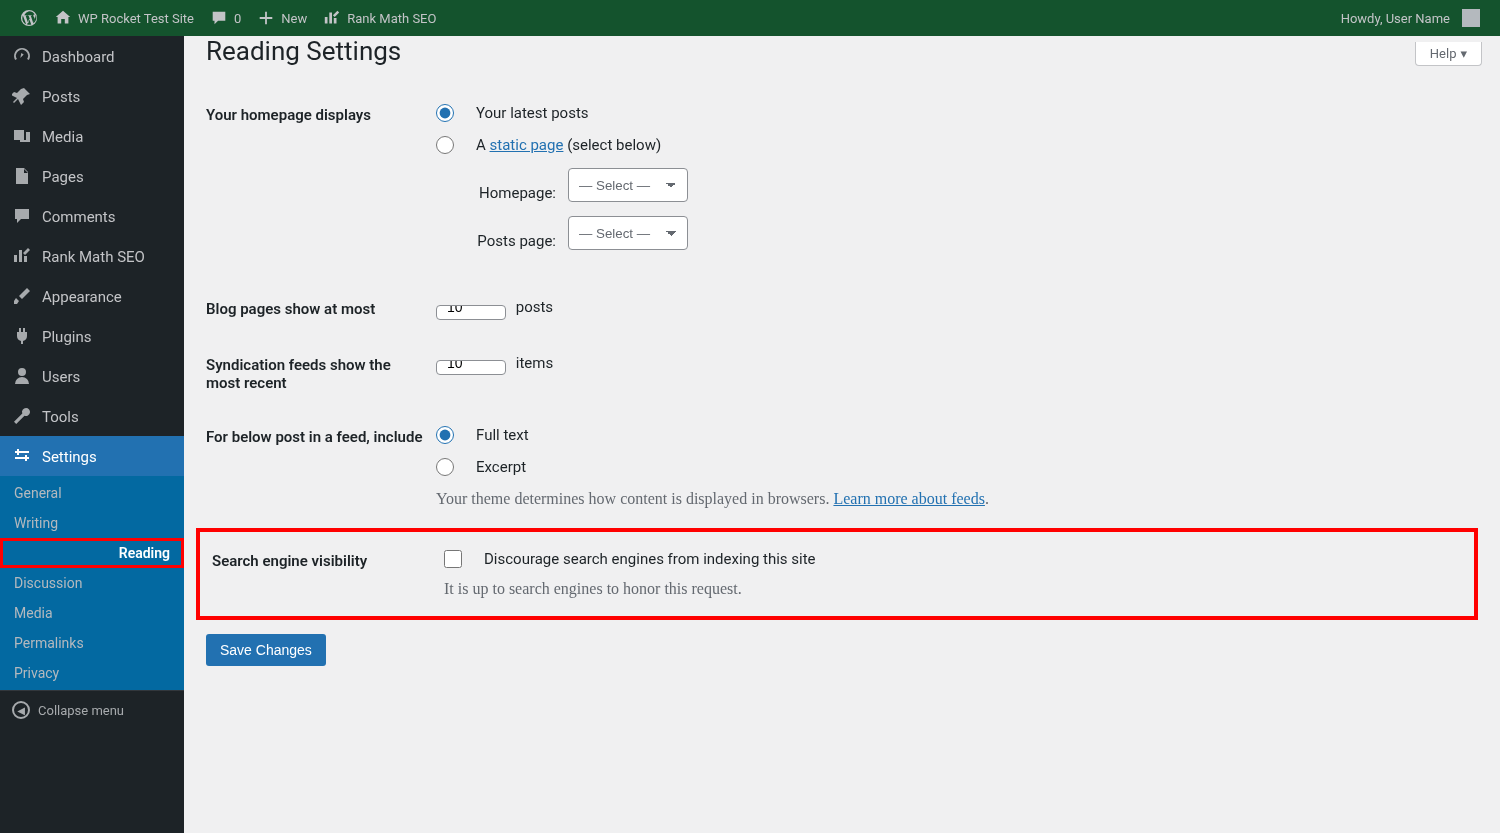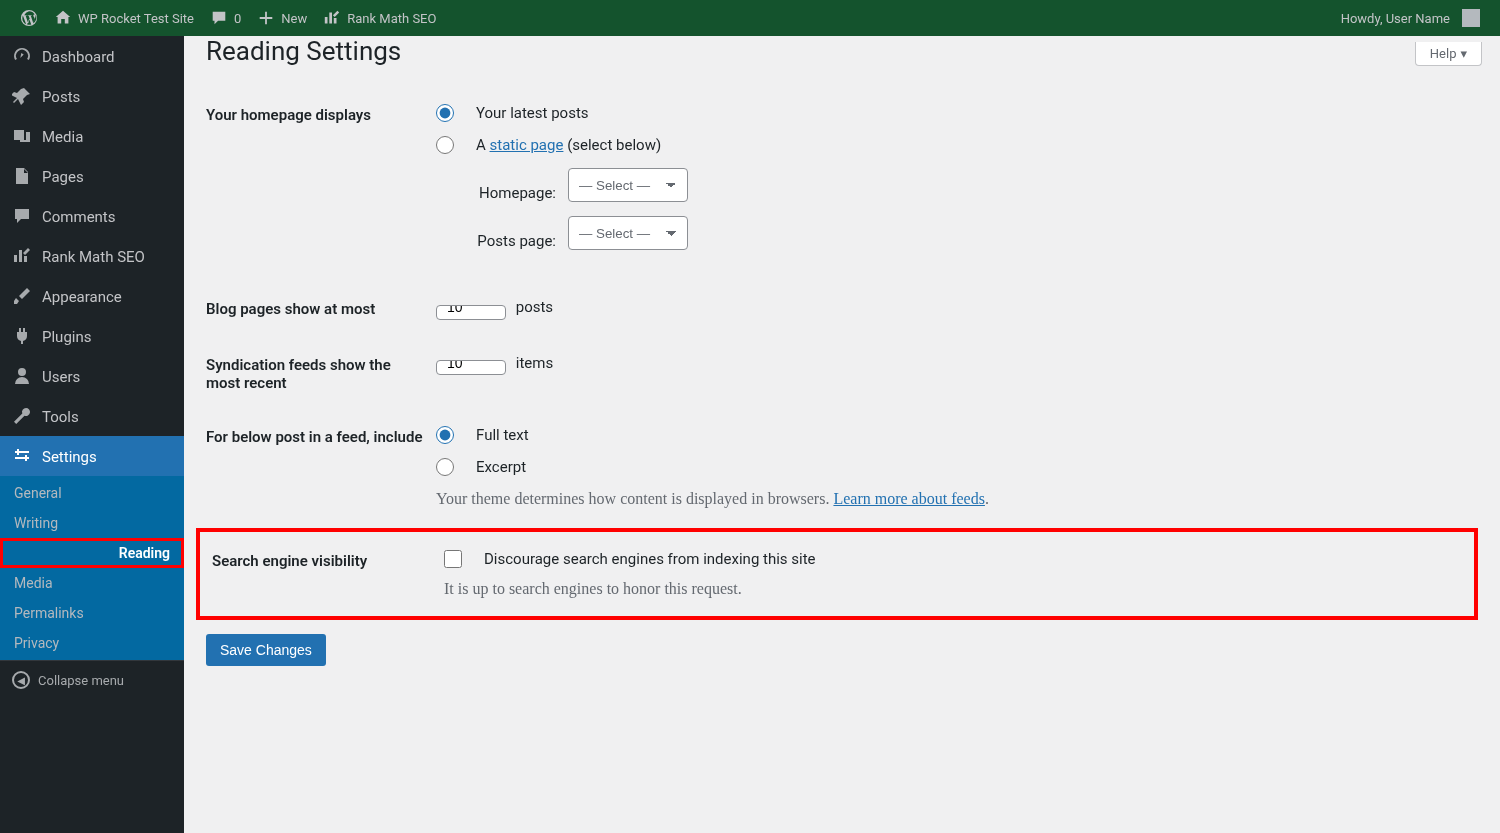--- a/index.html
+++ b/index.html
@@ -177,20 +177,21 @@
         <svg viewBox="0 0 20 20">
           <path d="M3 5h2V3h2v2h10v2H7v2H5V7H3zm0 6h10v-2h2v2h2v2h-2v2h-2v-2H3z"></path>
         </svg>
       </span>
     <span>Settings</span>
   </div>
   <div class="submenu">
     <div class="submenu-item">General</div>
     <div class="submenu-item">Writing</div>
     <div class="submenu-item current highlighted">Reading</div>
+    <div class="submenu-item">Discussion</div>
     <div class="submenu-item">Media</div>
     <div class="submenu-item">Permalinks</div>
     <div class="submenu-item">Privacy</div>
   </div>
   <div class="collapse">
     <span class="collapse-icon">◀</span>
     <span>Collapse menu</span>
   </div>
 </div>
 

